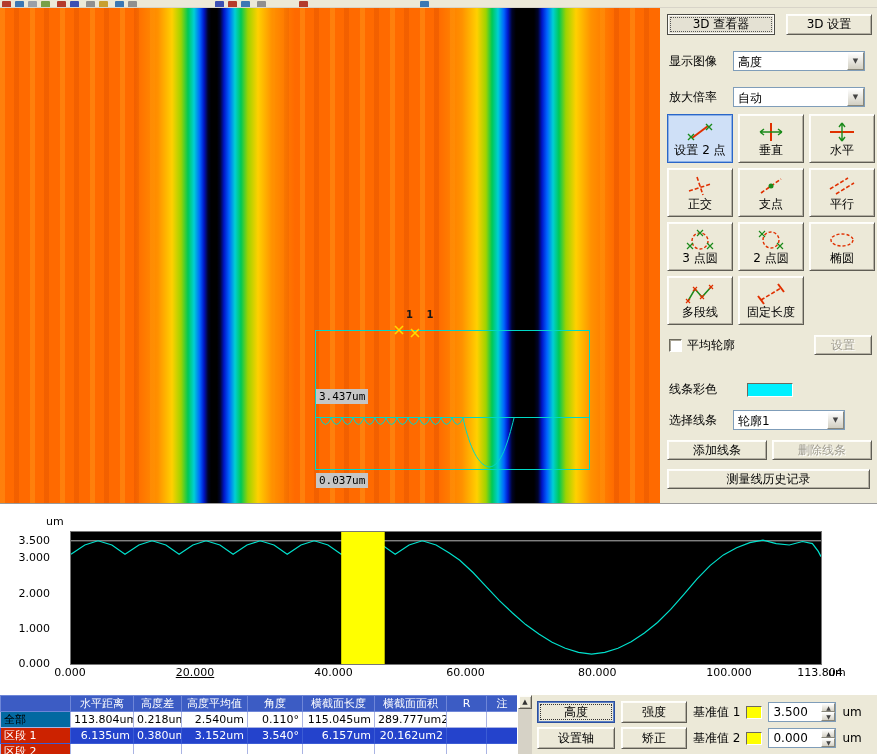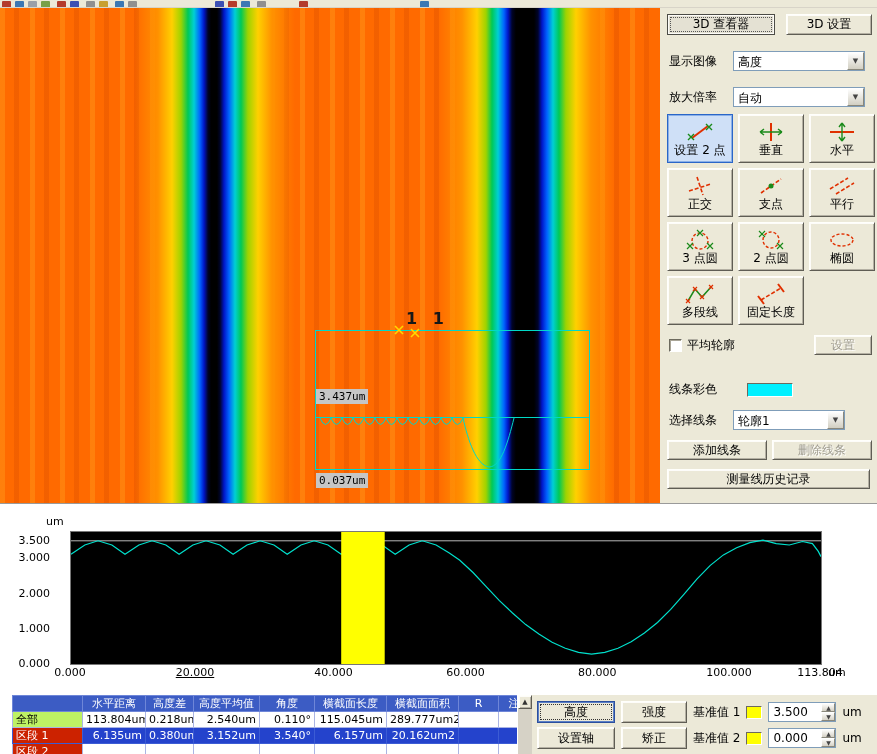--- a/index.html
+++ b/index.html
@@ -16,21 +16,21 @@
 background-image:
  linear-gradient(90deg,
   rgba(255,106,0,0) 135px,#ff9100 158px,#ffd000 172px,#9ed300 181px,#00c957 188px,#00cfd4 194px,#0063ff 200px,#0016c8 204px,#000428 208px,#000000 211px,#000000 217px,#000428 220px,#0016c8 224px,#0063ff 229px,#00cfd4 235px,#00c957 241px,#9ed300 248px,#ffd000 258px,#ff9100 272px,rgba(255,106,0,0) 295px,
   rgba(255,106,0,0) 438px,#ff9100 462px,#ffd000 477px,#9ed300 486px,#00c957 492px,#00cfd4 498px,#0063ff 504px,#0016c8 508px,#000428 512px,#000000 516px,#000000 534px,#000428 538px,#0016c8 542px,#0063ff 547px,#00cfd4 553px,#00c957 559px,#9ed300 566px,#ffd000 576px,#ff9100 591px,rgba(255,106,0,0) 615px),
  repeating-linear-gradient(90deg,
   rgba(255,214,60,0.20) 0px,rgba(255,214,60,0.20) 5px,rgba(255,255,255,0) 5px,rgba(255,255,255,0) 14px,
   rgba(186,52,0,0.18) 14px,rgba(186,52,0,0.18) 19px,rgba(255,255,255,0) 19px,rgba(255,255,255,0) 30px);
 overflow:hidden;}
 .overlay-svg{position:absolute;left:0;top:0;}
 .overlay-label{position:absolute;background:#c6c6c6;color:#000;font:11px "DejaVu Sans Mono","Liberation Mono",monospace;padding:1px 3px;line-height:13px;}
-.marker-label{position:absolute;color:#181818;font-weight:bold;font-size:16px;letter-spacing:5px;}
+.marker-label{position:absolute;color:#181818;font-weight:bold;font-size:10px;letter-spacing:5px;}
 
 
 .raised{background:#ece9d8;border:1px solid;border-color:#fffffb #5f5d54 #5f5d54 #fffffb;box-shadow:inset 1px 1px 0 #fdfcf9, inset -1px -1px 0 #b4b0a3;}
 .btn{height:20px;line-height:18px;text-align:center;padding:0 8px;cursor:default;}
 .btn.disabled{color:#9f9c90;text-shadow:1px 1px 0 #fff;}
 
 
 .right-panel{position:absolute;left:660px;top:8px;width:217px;height:495px;background:#ece9d8;padding:4px 5px 0 7px;}
 .tabs{display:flex;justify-content:space-between;margin:2px 0 12px 0;}
 .tab{height:21px;line-height:19px;text-align:center;cursor:default;}
@@ -60,21 +60,21 @@
 
 
 .chart-section{position:absolute;left:0;top:503px;width:877px;height:192px;background:#fff;border-top:1px solid #9a9a9a;}
 #chart-plot{position:absolute;left:70px;top:27px;width:752px;height:134px;border:1px solid #777;background:#000;}
 .chart-unit-top{position:absolute;left:46px;top:11px;font-size:11px;}
 .chart-unit-right{position:absolute;left:828px;top:162px;font-size:11px;}
 .ytick{position:absolute;left:6px;width:44px;text-align:right;font-size:11px;}
 .xtick{position:absolute;top:162px;font-size:11px;transform:translateX(-50%);white-space:nowrap;}
 
 
-.table-wrap{position:absolute;left:0;top:695px;width:517px;height:59px;overflow:hidden;background:#fff;padding-left:12px;}
+.table-wrap{position:absolute;left:0;top:695px;width:517px;height:59px;overflow:hidden;background:#fff;}
 #results-table{border-collapse:collapse;table-layout:fixed;width:517px;font-size:11px;}
 #results-table th{background:#3c5cc4;color:#fff;font-weight:normal;border:1px solid #6e86d8;height:14px;padding:0 2px;white-space:nowrap;overflow:hidden;}
 #results-table td{border:1px solid #aab4e4;height:14px;padding:0 3px;text-align:right;white-space:nowrap;overflow:hidden;background:#fff;}
 #results-table tr.sel td{background:#2443cc;color:#fff;border-color:#3c5cd4;}
 #results-table td.rowlabel{text-align:left;}
 .vscroll{position:absolute;left:517px;top:695px;width:15px;height:59px;background:#d6d2c6;border-left:1px solid #fff;}
 .vscroll-up{height:14px;display:flex;align-items:center;justify-content:center;font-size:7px;color:#333;}
 
 
 .bottom-controls{position:absolute;left:532px;top:695px;width:345px;height:59px;background:#ece9d8;}
@@ -326,21 +326,21 @@
             <th>水平距离</th>
             <th>高度差</th>
             <th>高度平均值</th>
             <th>角度</th>
             <th>横截面长度</th>
             <th>横截面面积</th>
             <th>R</th>
             <th>注</th>
           </tr>
           <tr class="">
-            <td class="rowlabel" style="background:#bef264;color:#000000">全部</td>
+            <td class="rowlabel" style="background:#0369a1;color:#000000">全部</td>
             <td>113.804um</td>
             <td>0.218um</td>
             <td>2.540um</td>
             <td>0.110°</td>
             <td>115.045um</td>
             <td>289.777um2</td>
             <td></td>
             <td></td>
           </tr>
           <tr class="sel">

